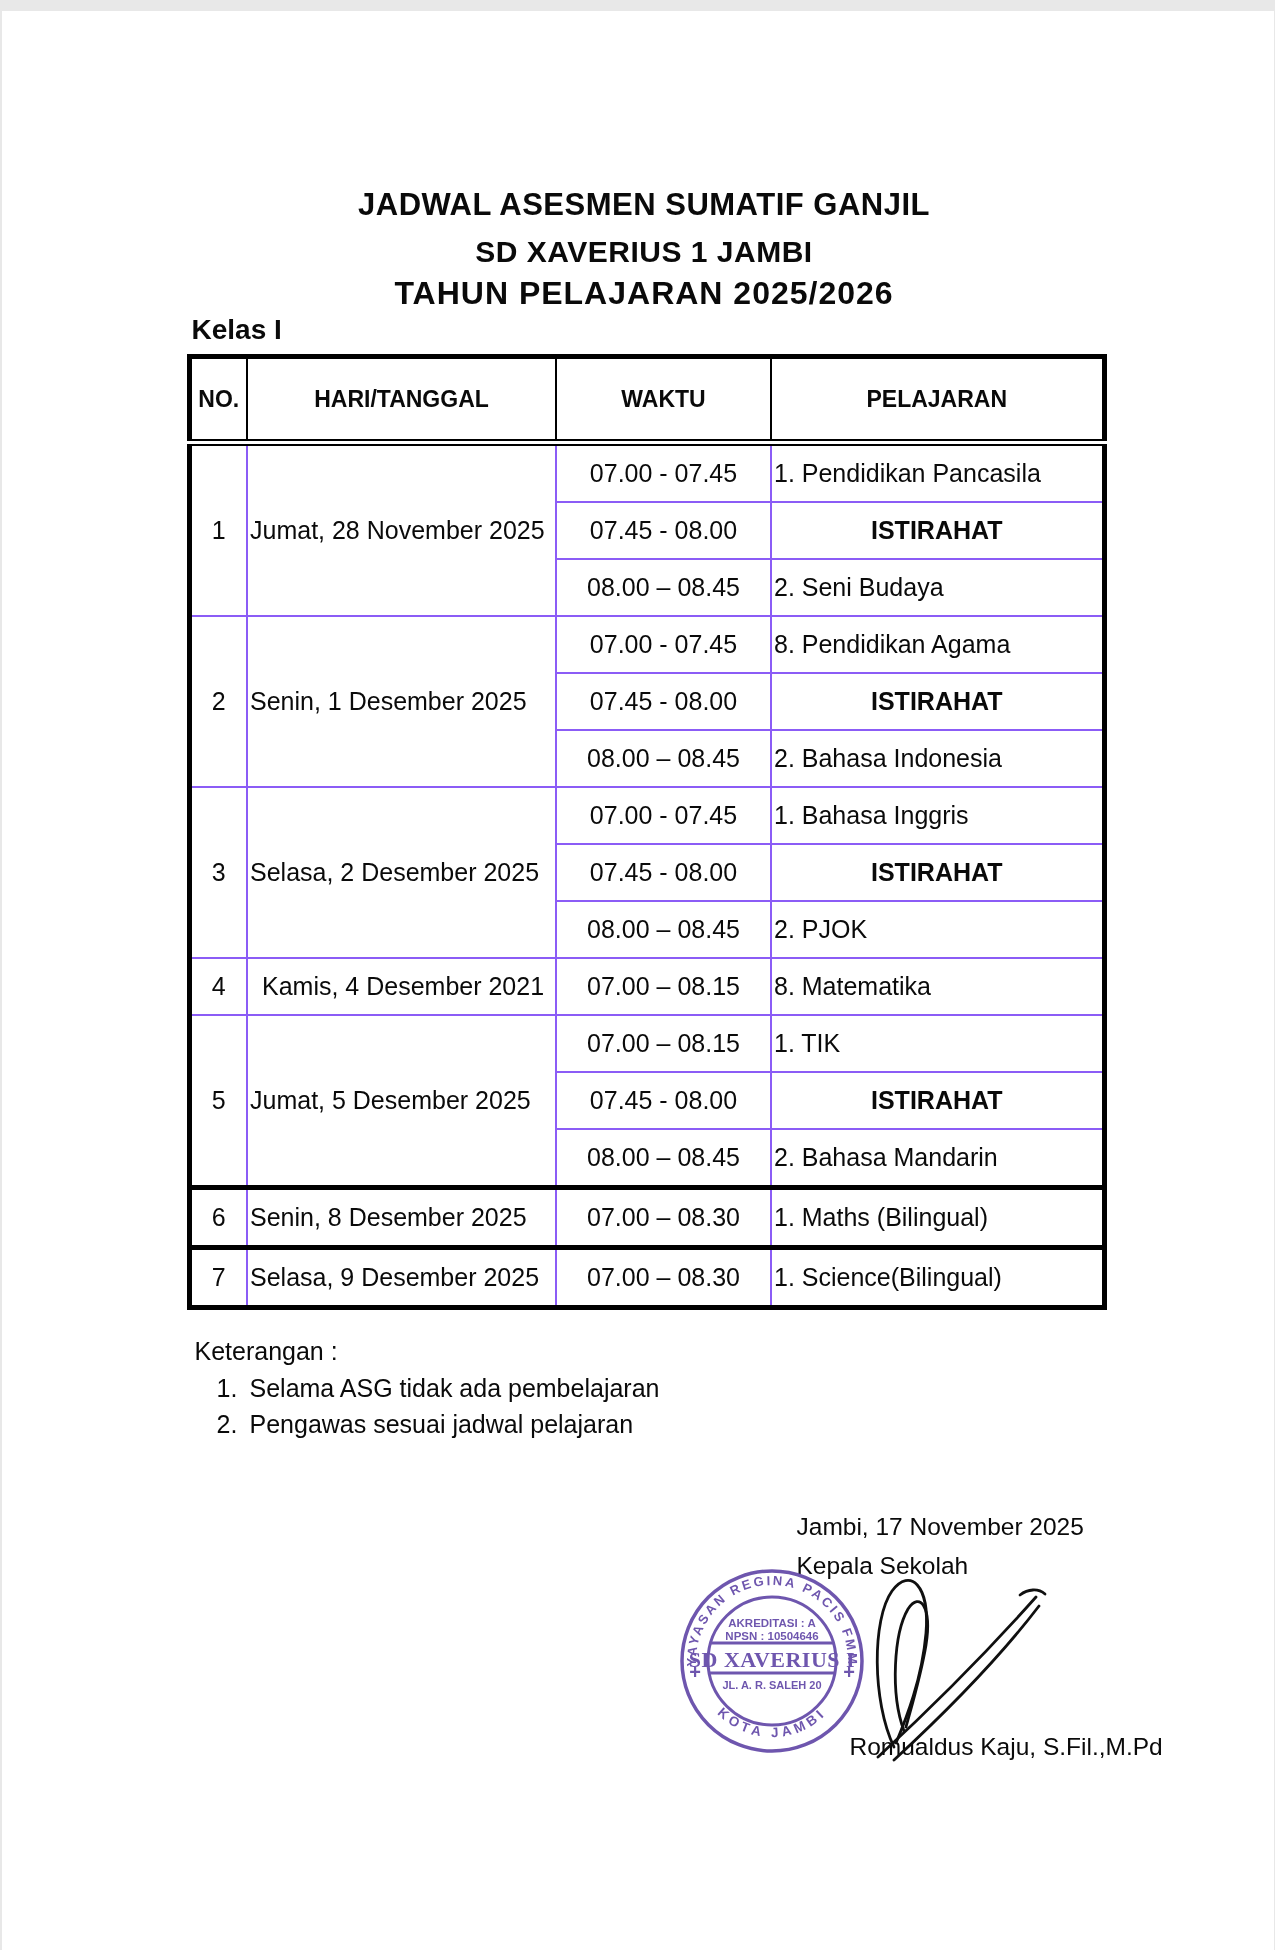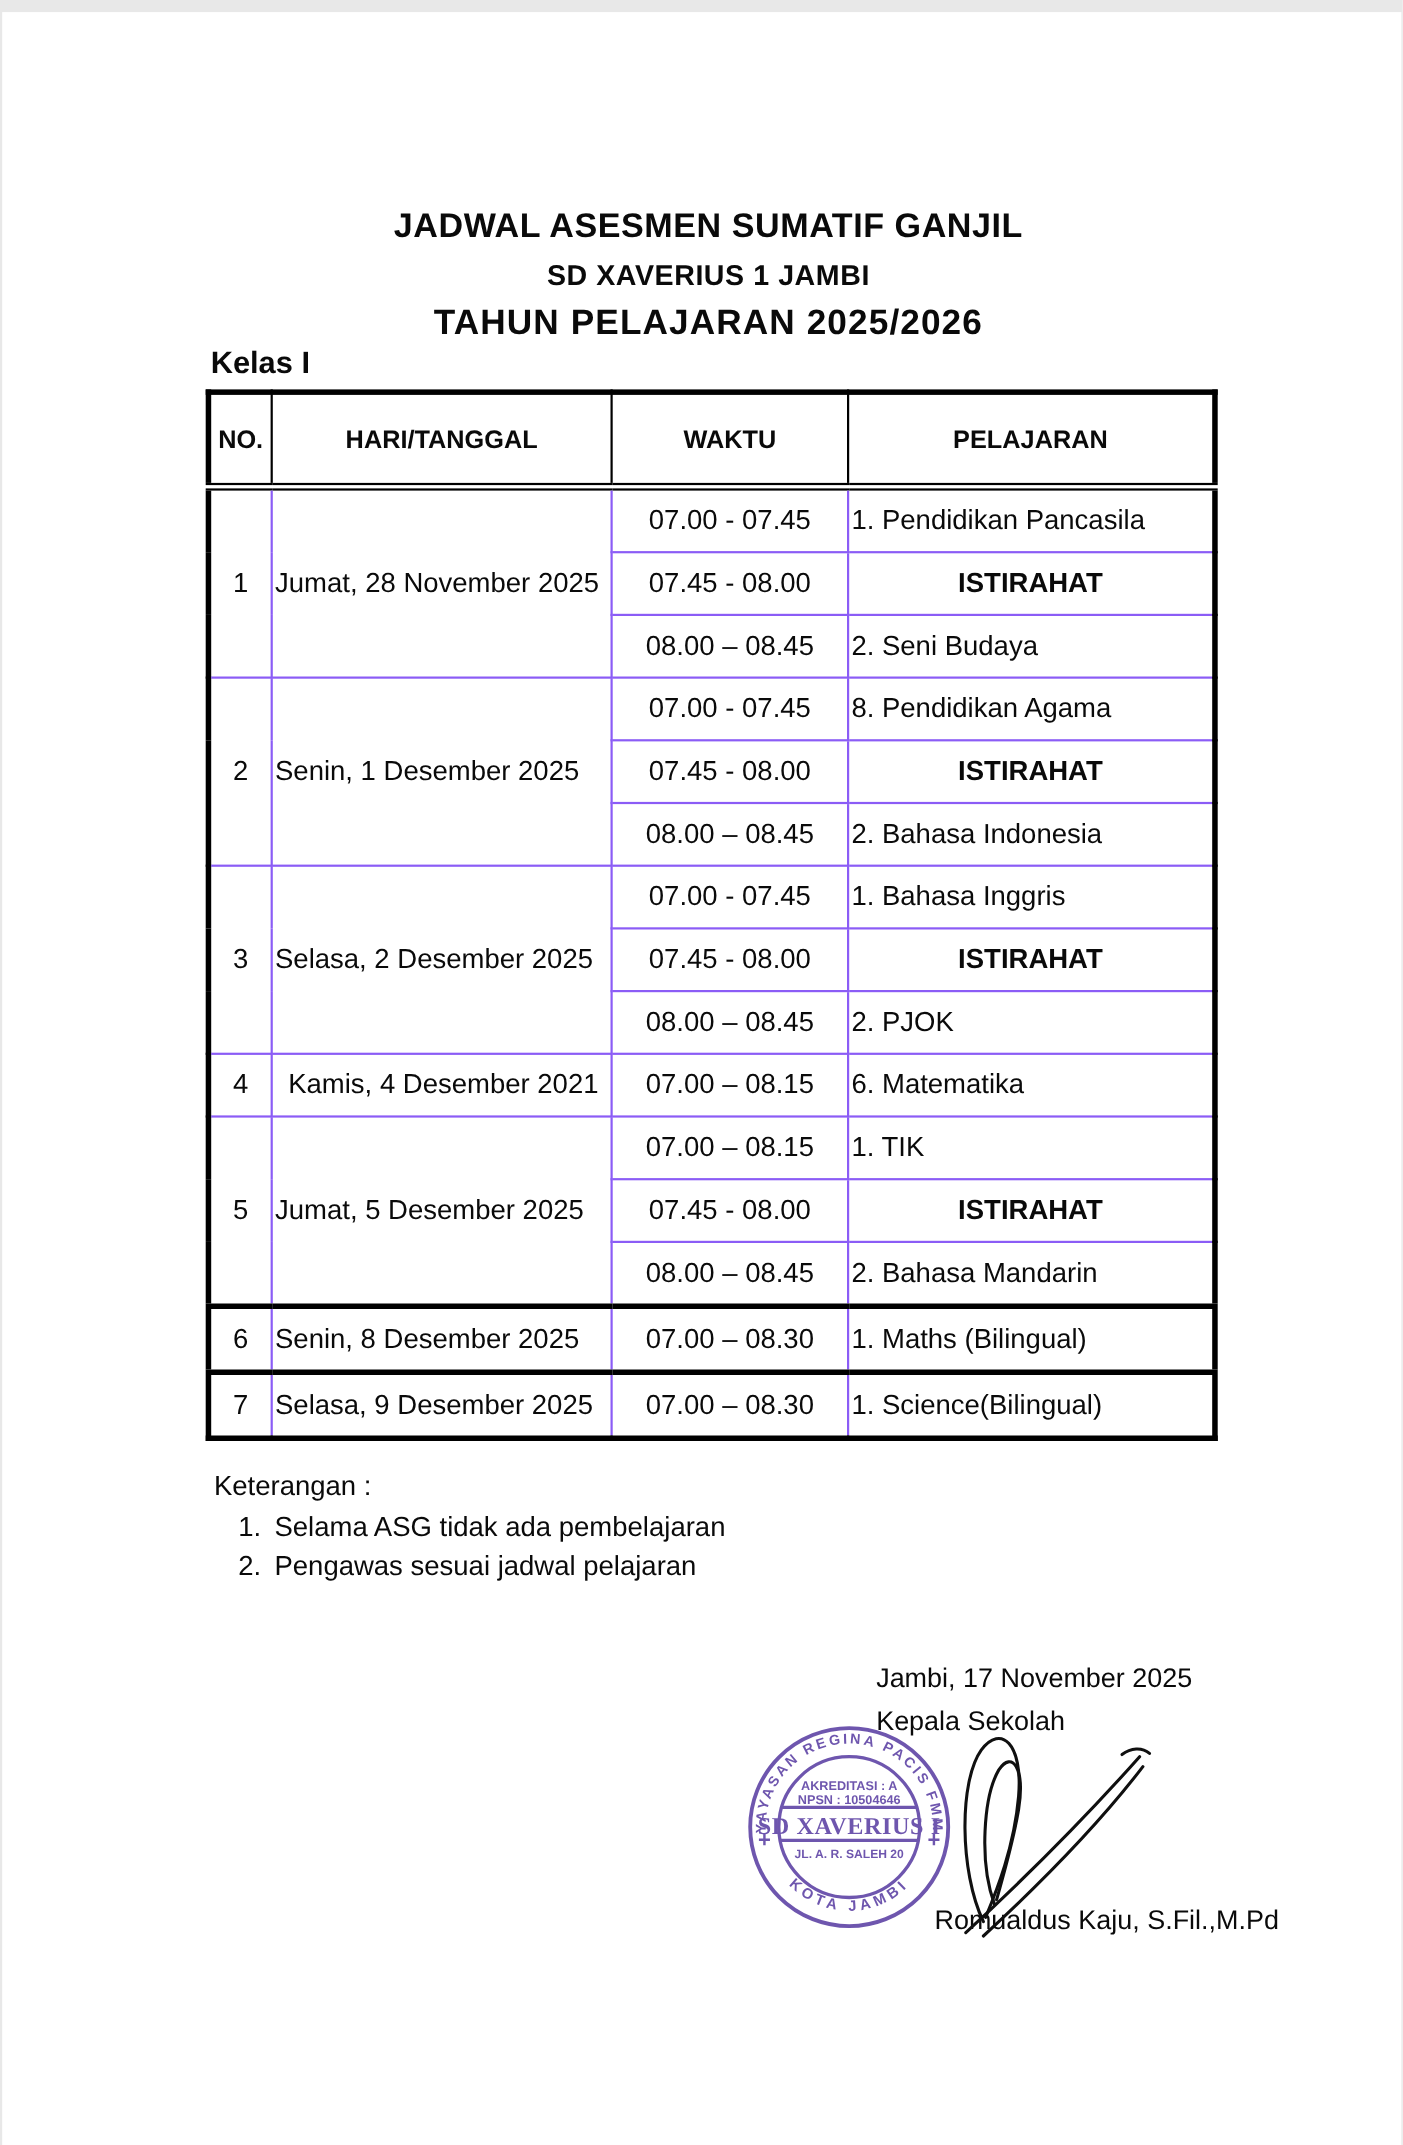--- a/index.html
+++ b/index.html
@@ -3,21 +3,21 @@
 <meta charset="utf-8">
 <style>
   html,body{margin:0;padding:0;background:#e8e8e8;}
   .page{
     position:relative;width:1272px;height:1950px;margin:11px auto;
     background:#ffffff;color:#0a0a0a;
     font-family:"Liberation Sans",sans-serif;overflow:hidden;
   }
   .t-line{position:absolute;left:185px;width:915px;text-align:center;font-weight:bold;white-space:nowrap;}
   .t1{top:176px;font-size:31px;letter-spacing:0.5px;}
-  .t2{top:224px;font-size:26px;letter-spacing:0.5px;}
+  .t2{top:224px;font-size:30px;letter-spacing:0.5px;}
   .t3{top:264px;font-size:32px;letter-spacing:1px;}
   .kelas{position:absolute;left:190px;top:303px;font-size:28px;font-weight:bold;}
 
   table.sched{
     position:absolute;left:185px;top:343px;width:915px;
     border-collapse:collapse;table-layout:fixed;
     border:5px solid #000;
   }
   table.sched th{
     border:2px solid #000;border-bottom:7px double #000;
@@ -114,21 +114,21 @@
       </tr>
       <tr>
         <td class="c-time">08.00 – 08.45</td>
         <td class="c-subj">2. PJOK</td>
       </tr>
 
       <tr>
         <td class="c-no">4</td>
         <td class="c-date" style="padding-left:14px">Kamis, 4 Desember 2021</td>
         <td class="c-time">07.00 – 08.15</td>
-        <td class="c-subj">6. Matematika</td>
+        <td class="c-subj">8. Matematika</td>
       </tr>
 
       <tr>
         <td class="c-no" rowspan="3">5</td>
         <td class="c-date" rowspan="3">Jumat, 5 Desember 2025</td>
         <td class="c-time">07.00 – 08.15</td>
         <td class="c-subj">1. TIK</td>
       </tr>
       <tr>
         <td class="c-time">07.45 - 08.00</td>

